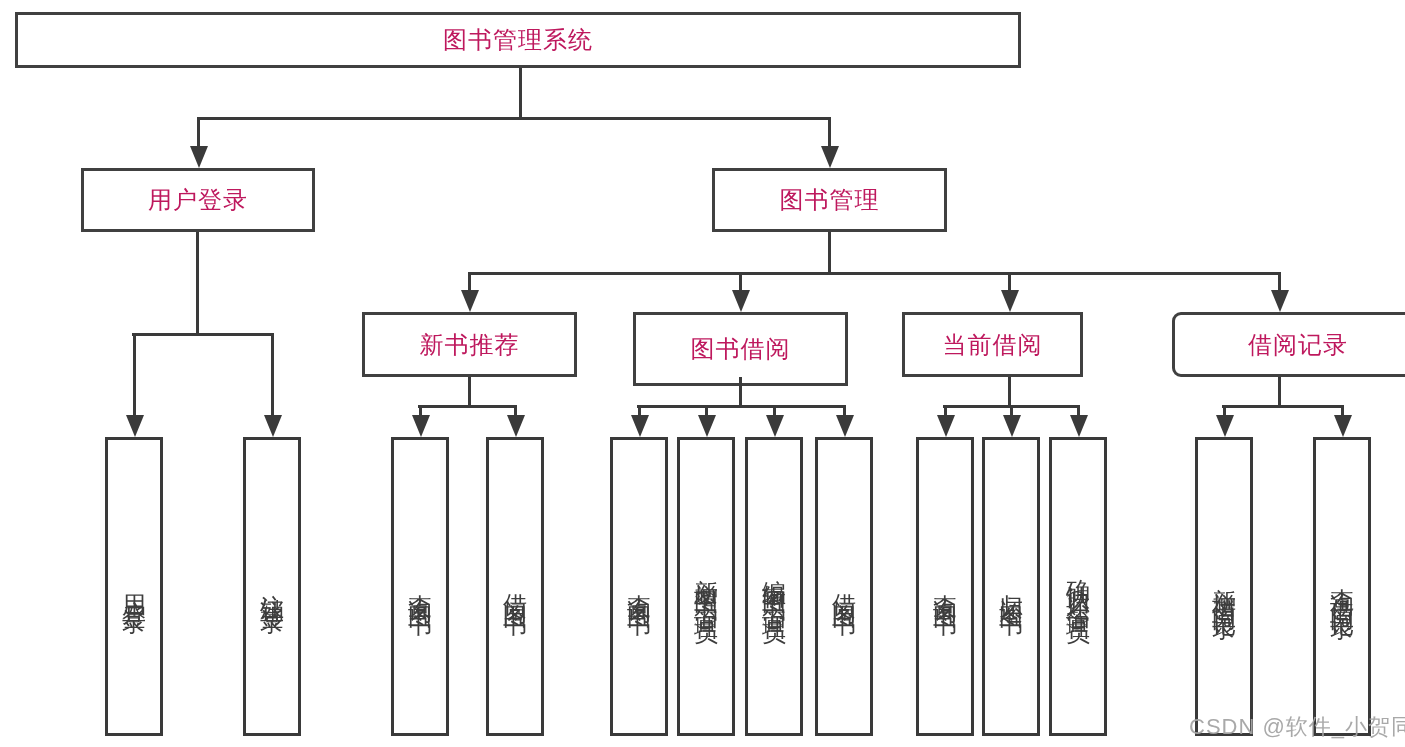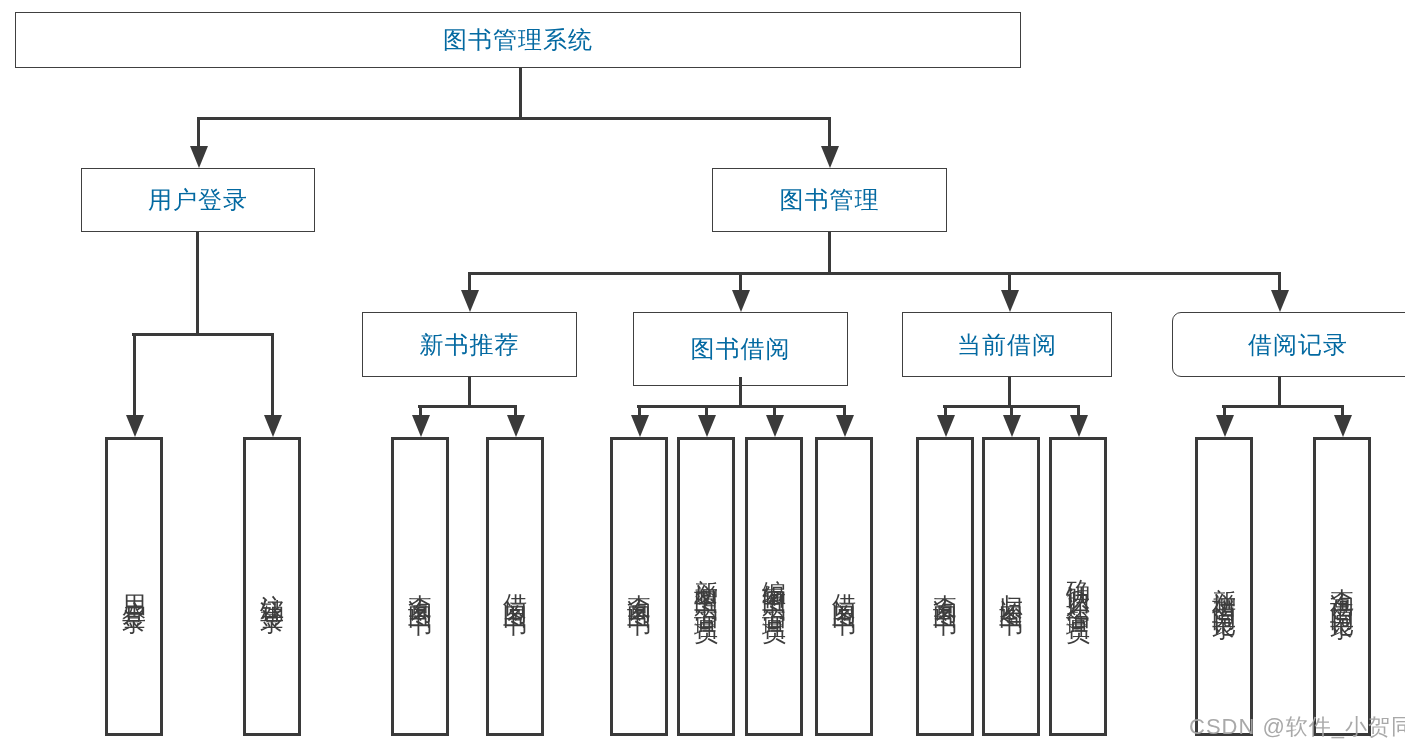--- a/index.html
+++ b/index.html
@@ -2,23 +2,23 @@
 <html><head>
 <meta charset="utf-8">
 <style>
   html,body{margin:0;padding:0;background:#ffffff;}
   .canvas{
     position:relative;width:1405px;height:747px;background:#ffffff;overflow:hidden;
     font-family:"Liberation Sans","DejaVu Sans",sans-serif;color:#3d3d3d;
   }
   
   .hbox{
-    position:absolute;box-sizing:border-box;border:1px solid #404040;background:#ffffff;
+    position:absolute;box-sizing:border-box;border:3px solid #404040;background:#ffffff;
     display:flex;align-items:center;justify-content:center;
-    font-size:24px;letter-spacing:1px;color:#0369a1;
+    font-size:24px;letter-spacing:1px;color:#be185d;
   }
   
   .leaf{
     position:absolute;box-sizing:border-box;border:3px solid #3a3a3a;background:#ffffff;
     top:437px;width:58px;height:299px;
     display:flex;align-items:center;justify-content:center;
     writing-mode:vertical-lr;text-orientation:mixed;
     font-size:24px;letter-spacing:6px;color:#3d3d3d;line-height:1;
   }
   
@@ -41,21 +41,21 @@
 
 <div class="canvas">
 
   <div class="hbox" style="left:15px;top:12px;width:1006px;height:56px;">图书管理系统</div>
 
   <div class="hbox" style="left:81px;top:168px;width:234px;height:64px;">用户登录</div>
   <div class="hbox" style="left:712px;top:168px;width:235px;height:64px;">图书管理</div>
 
   <div class="hbox" style="left:362px;top:312px;width:215px;height:65px;">新书推荐</div>
   <div class="hbox" style="left:633px;top:312px;width:215px;height:74px;">图书借阅</div>
-  <div class="hbox" style="left:902px;top:312px;width:210px;height:65px;">当前借阅</div>
+  <div class="hbox" style="left:902px;top:312px;width:181px;height:65px;">当前借阅</div>
   <div class="hbox" style="left:1172px;top:312px;width:252px;height:65px;border-radius:9px;">借阅记录</div>
 
   <div class="leaf" style="left:105px;">用户登录</div>
   <div class="leaf" style="left:243px;">注销登录</div>
 
   <div class="leaf" style="left:391px;">查询图书</div>
   <div class="leaf" style="left:486px;">借阅图书</div>
 
   <div class="leaf" style="left:610px;">查询图书</div>
   <div class="leaf" style="left:677px;">新增图书（管理员）</div>

